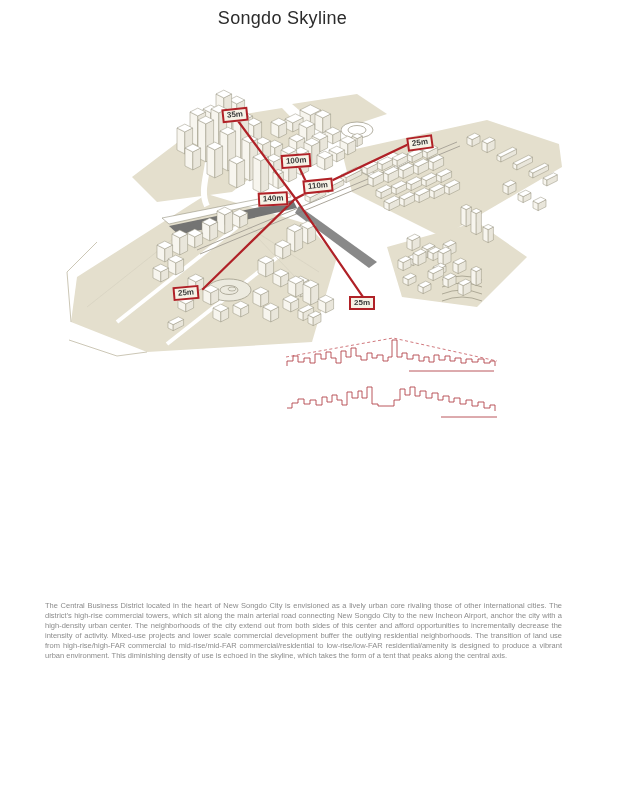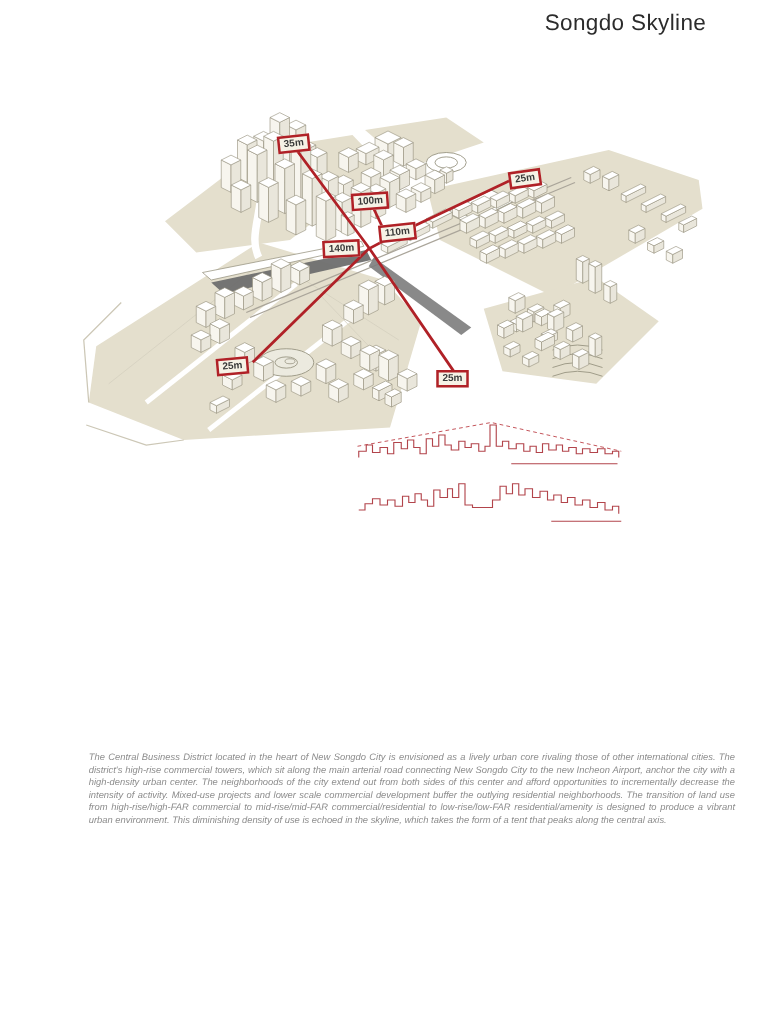--- a/index.html
+++ b/index.html
@@ -1,27 +1,27 @@
 <!DOCTYPE html>
 <html style="--accent: #b02127;"><head>
 <meta charset="utf-8">
 <style>
   html,body{margin:0;padding:0;background:#ffffff;}
   .page{position:relative;width:624px;height:807px;background:#ffffff;overflow:hidden;
         font-family:"Liberation Sans", sans-serif;}
-  .title{position:absolute;left:0;top:8px;width:565px;text-align:right;
+  .title{position:absolute;left:0;top:8px;width:565px;text-align:center;
          font-size:18px;letter-spacing:.3px;color:#2b2b2b;font-weight:400;}
   .map-figure{position:absolute;left:57px;top:72px;width:512px;height:288px;}
   .map-figure svg{position:absolute;left:0;top:0;}
   .hlabel{position:absolute;box-sizing:border-box;border:2px solid var(--accent,#b02127);
           background:#f6f2e6;color:#3a3a3a;font-size:8px;font-weight:bold;
           padding:1px 3px;line-height:1;white-space:nowrap;}
   .skyline-figure{position:absolute;left:283px;top:330px;width:218px;height:94px;}
-  .bodytext{position:absolute;left:71px;top:601px;width:517px;
-            font-size:7.5px;line-height:10px;color:#8c8c8c;text-align:justify;font-style:italic;}
+  .bodytext{position:absolute;left:45px;top:601px;width:517px;
+            font-size:7.5px;line-height:10px;color:#8c8c8c;text-align:justify;}
 </style>
 </head>
 <body>
 
 <div class="page">
 
   <div class="title">Songdo Skyline</div>
 
   <div class="map-figure">
     <svg id="mapsvg" width="512" height="288" viewBox="0 0 512 288">

